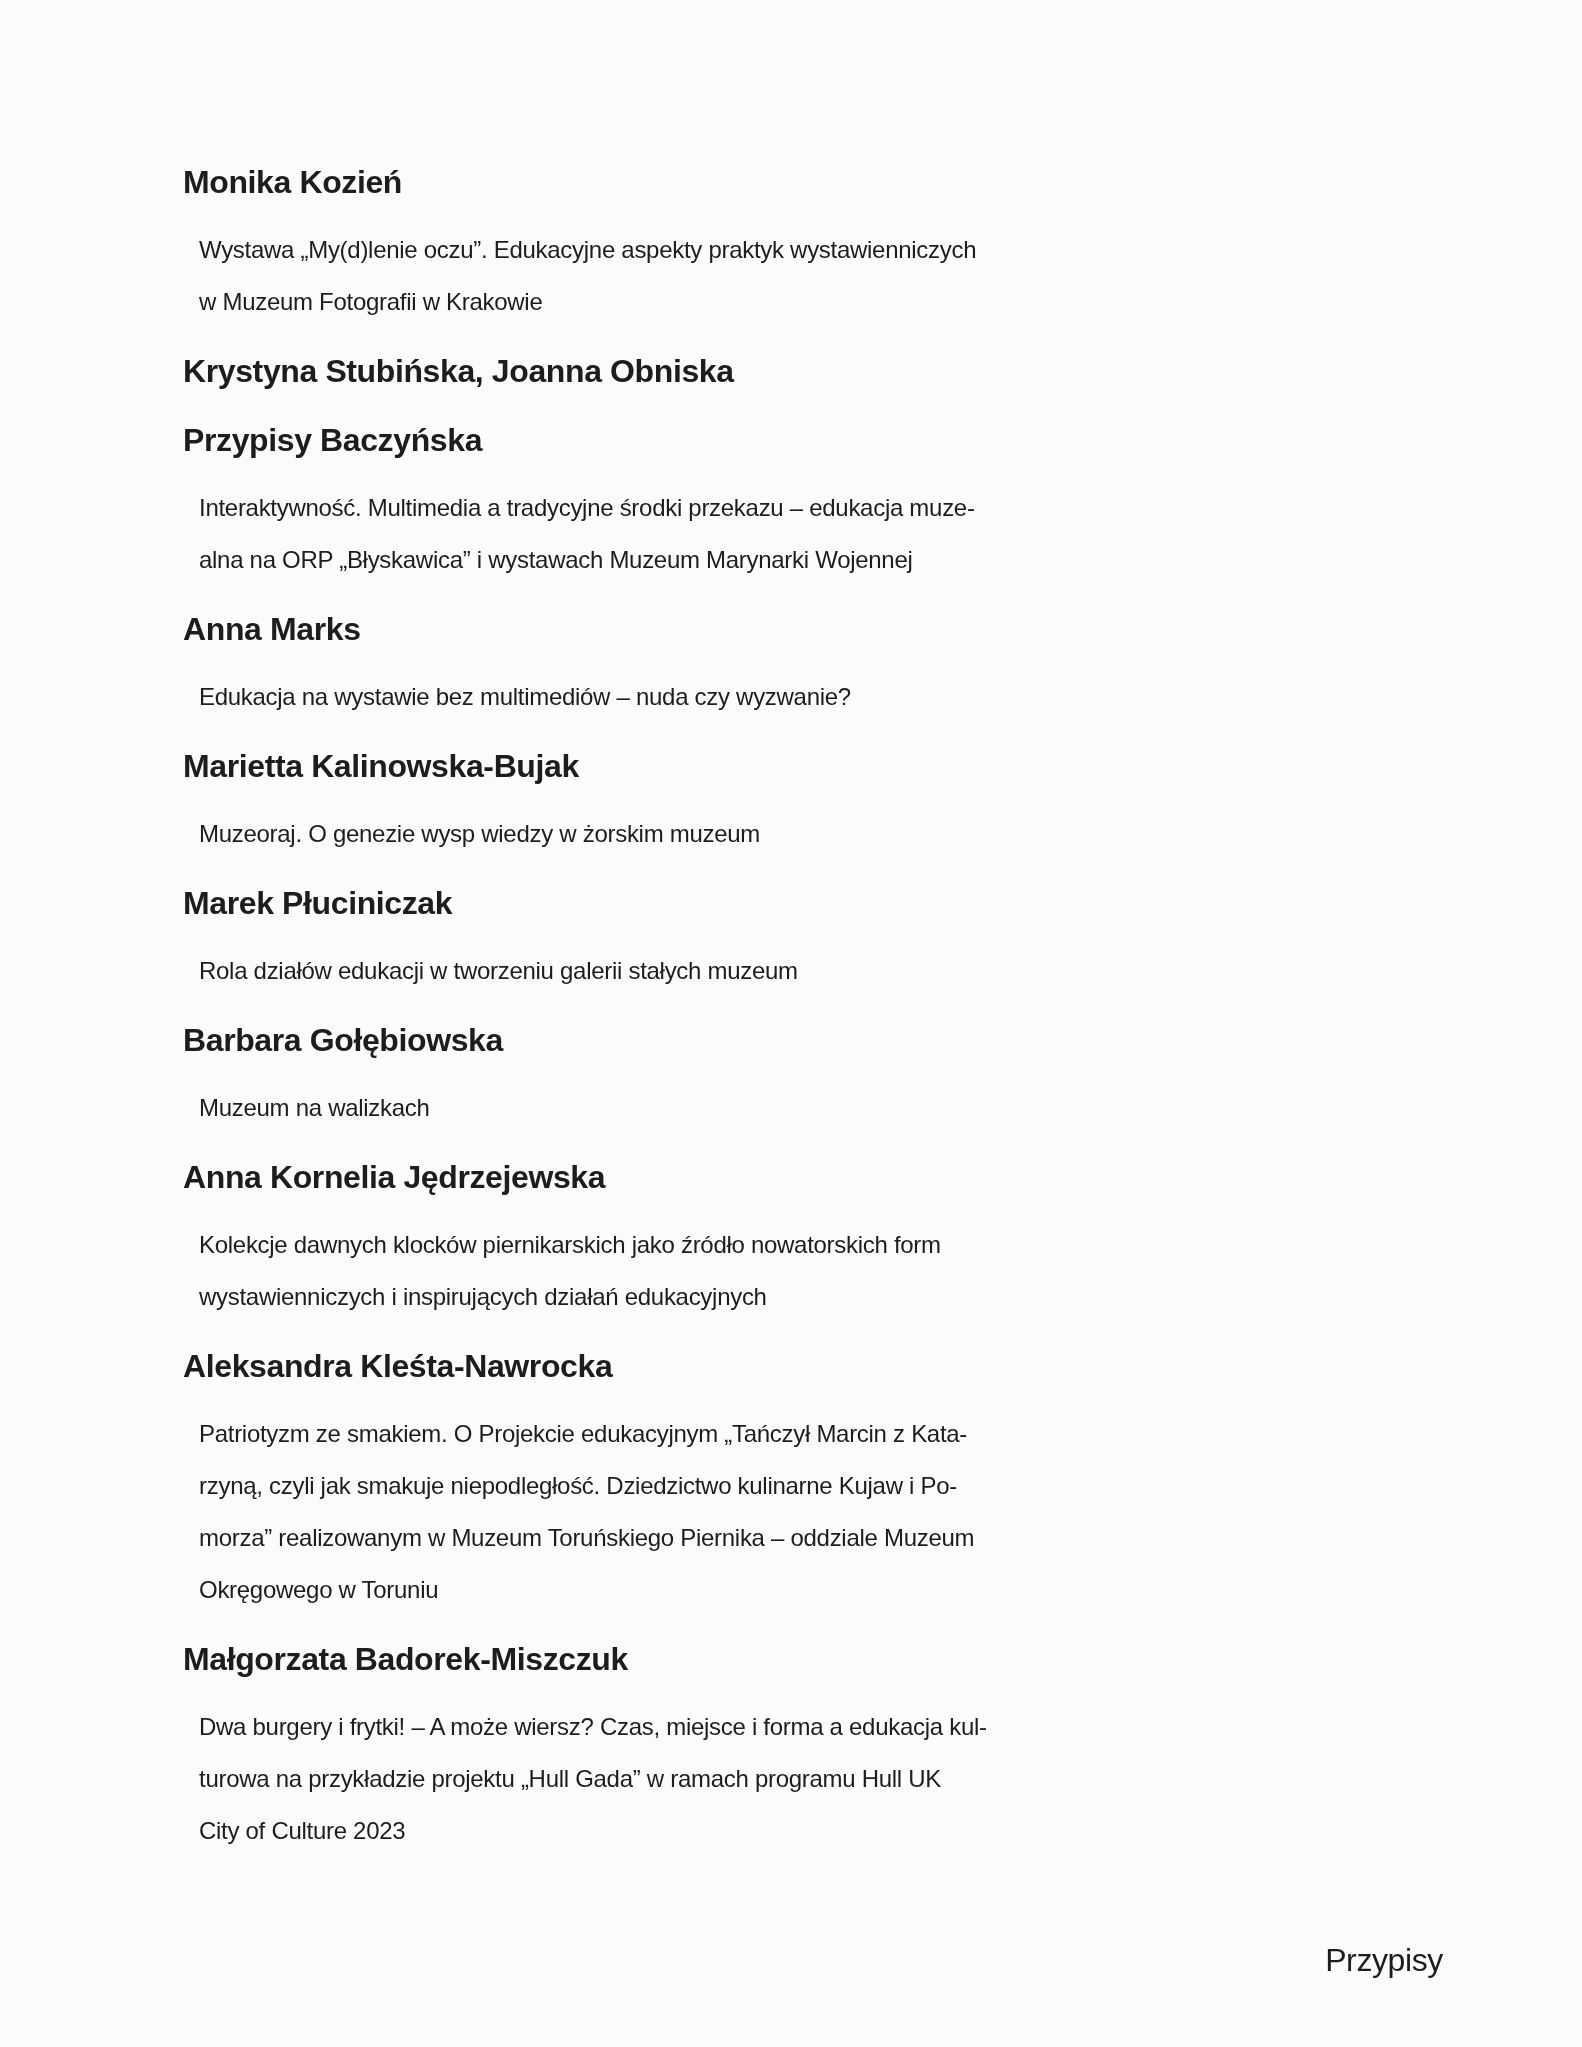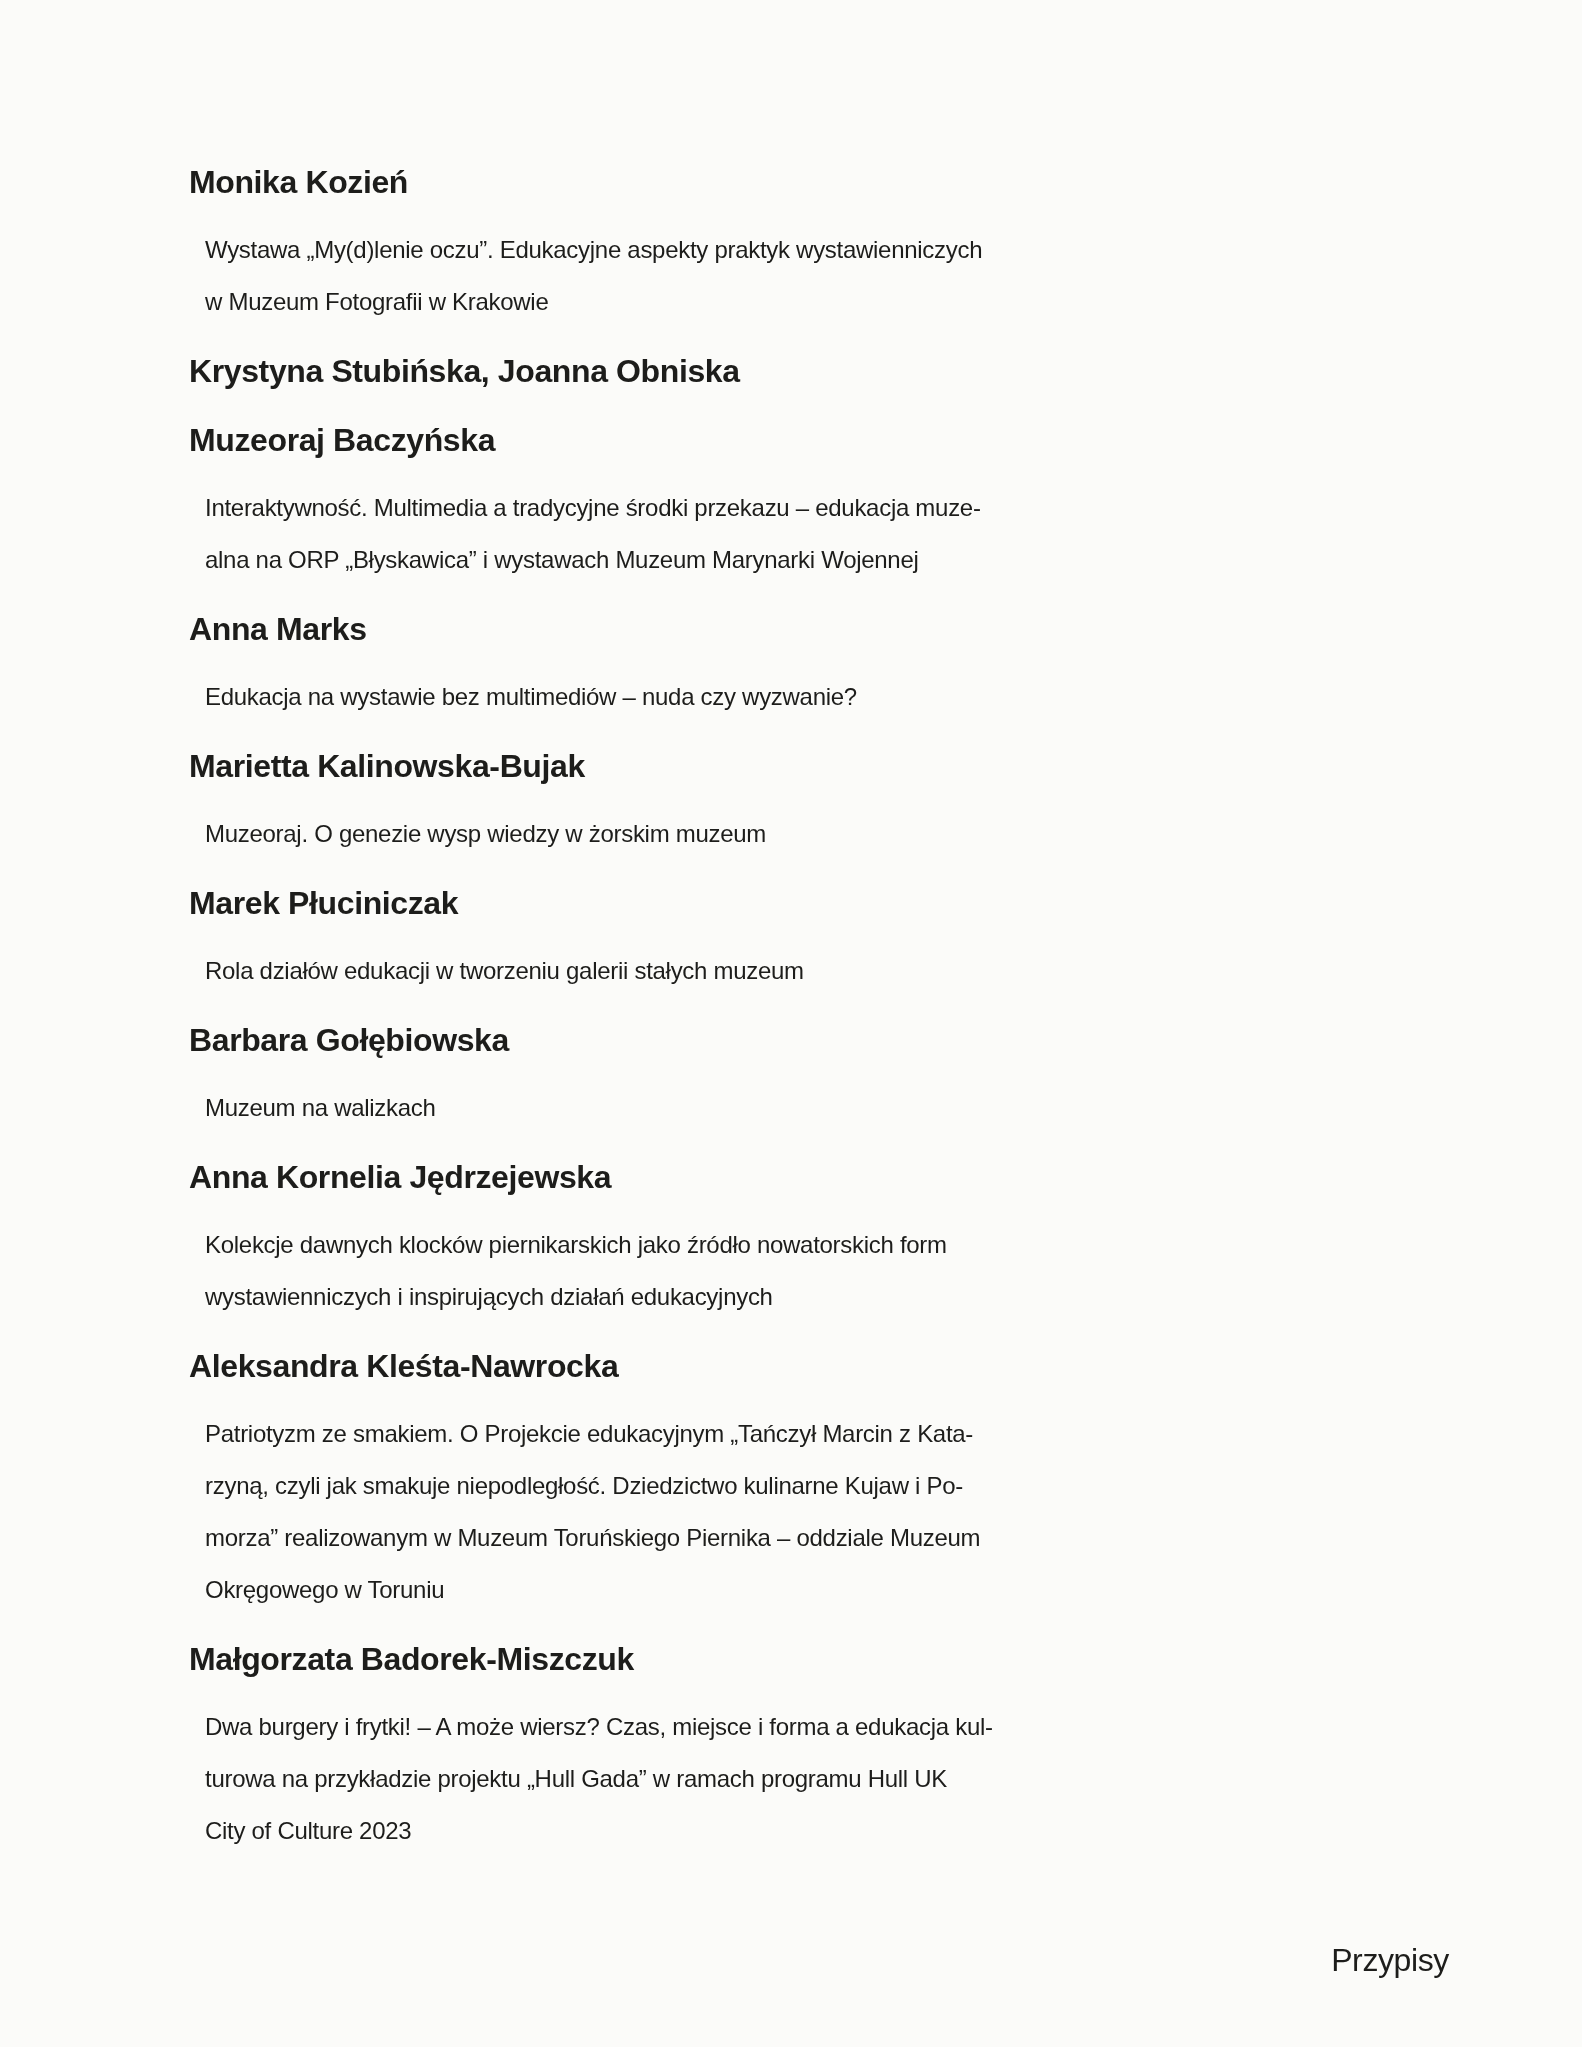--- a/index.html
+++ b/index.html
@@ -12,21 +12,21 @@
     width: 1582px;
     height: 2047px;
     background: #fbfbf9;
     color: #1d1d1b;
     font-family: "Liberation Sans", "DejaVu Sans", sans-serif;
     overflow: hidden;
     box-sizing: border-box;
   }
   .content {
     position: absolute;
-    left: 189px;
+    left: 183px;
     top: 156px;
     width: 1260px;
   }
   .entry {
     margin: 0 0 17px 0;
   }
   .author {
     margin: 0;
     font-size: 32px;
     line-height: 52px;
@@ -63,21 +63,21 @@
       <p class="author">Monika Kozień</p>
       <p class="title">Wystawa „My(d)lenie oczu”. Edukacyjne aspekty praktyk wystawienniczych
 w Muzeum Fotografii w Krakowie</p>
     </div>
 
     <div class="entry">
       <p class="author">Krystyna Stubińska, Joanna Obniska</p>
     </div>
 
     <div class="entry">
-      <p class="author">Muzeoraj Baczyńska</p>
+      <p class="author">Przypisy Baczyńska</p>
       <p class="title">Interaktywność. Multimedia a tradycyjne środki przekazu – edukacja muze-
 alna na ORP „Błyskawica” i wystawach Muzeum Marynarki Wojennej</p>
     </div>
 
     <div class="entry">
       <p class="author">Anna Marks</p>
       <p class="title">Edukacja na wystawie bez multimediów – nuda czy wyzwanie?</p>
     </div>
 
     <div class="entry">

